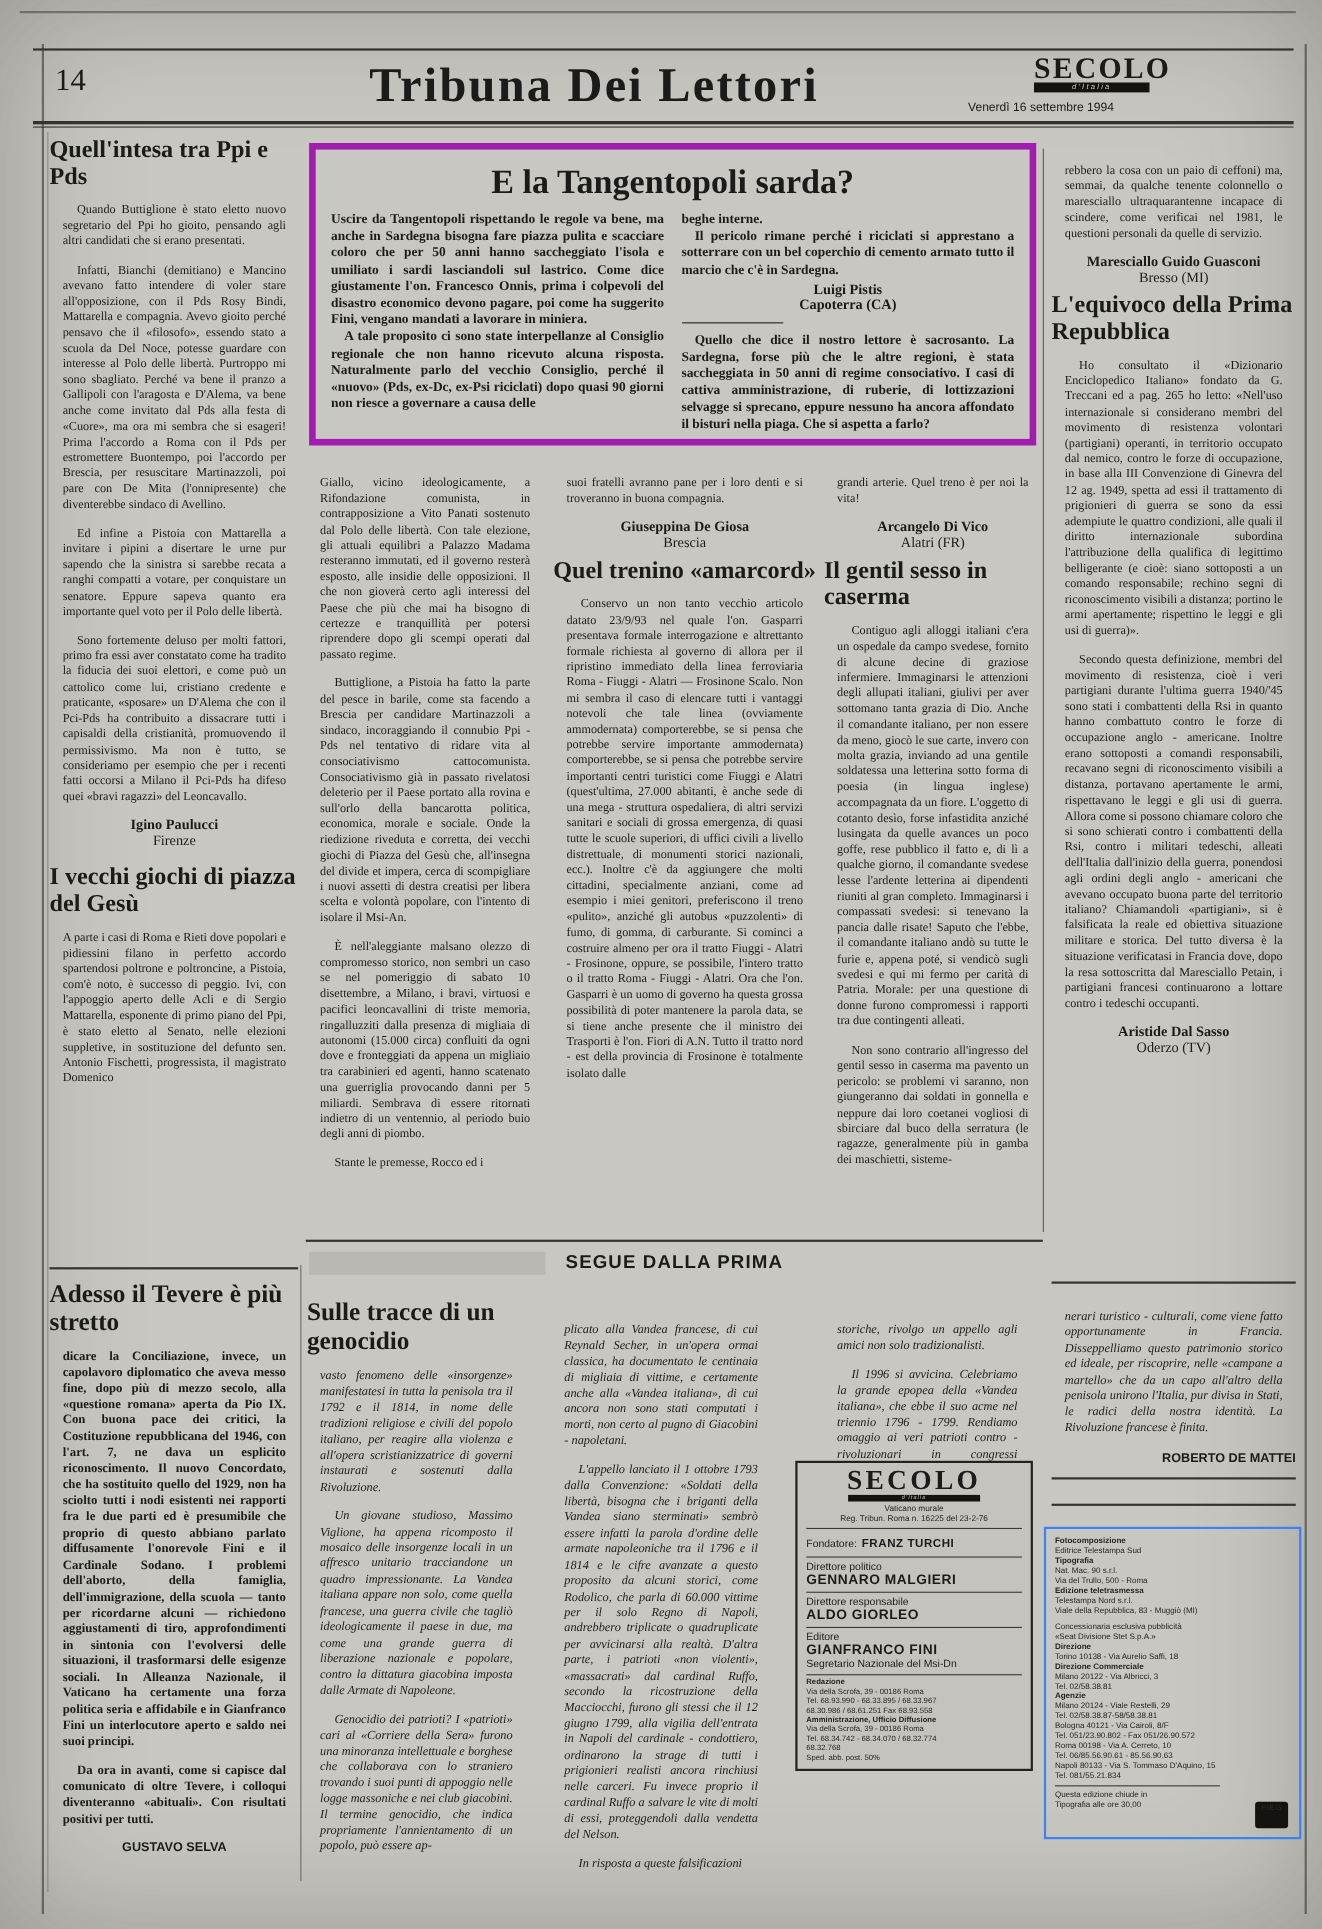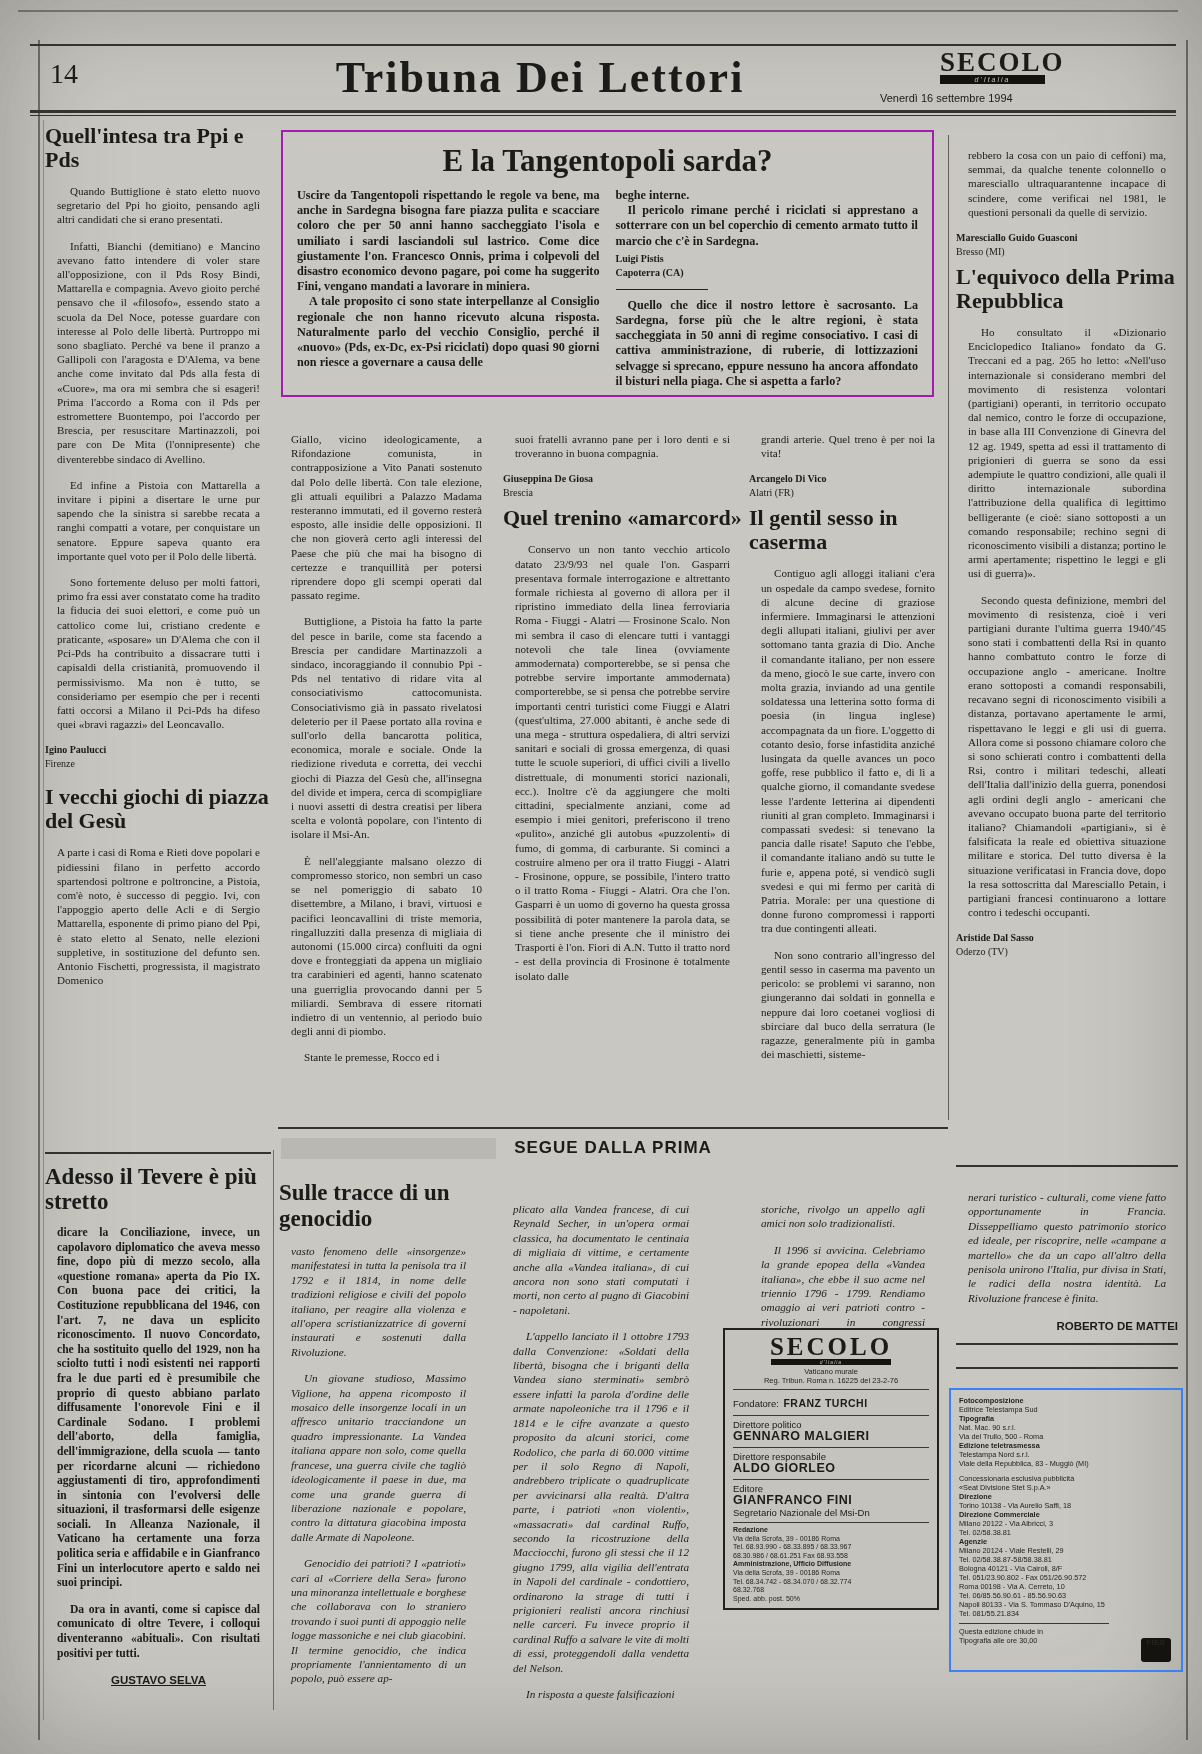--- a/index.html
+++ b/index.html
@@ -15,26 +15,26 @@
   .brand{font:bold 27px/24px "Liberation Serif",serif;letter-spacing:2px;}
   .brand-bar{background:#14130f;color:#c8c7c2;font:italic 7px/9px "Liberation Sans",sans-serif;
              text-align:center;letter-spacing:2px;margin-top:1px;}
   .date{font:11px/13px "Liberation Sans",sans-serif;}
   
   .col{font:11.1px/14.2px "Liberation Serif",serif;text-align:justify;}
   .col p{margin:12px;text-indent:13px;}
   .cont p:first-child{text-indent:0;}
   .h{font:bold 22px/24px "Liberation Serif",serif;text-align:left;margin:0 0 10px 0;}
   .h2sp{margin-top:14px;}
-  .sig{text-align:left;font-weight:bold;margin:3px 0 6px 0;font-size:10px;line-height:14px;}
+  .sig{text-align:center;font-weight:bold;margin:3px 0 6px 0;font-size:13px;line-height:14px;}
   .sig .place{font-weight:normal;display:block;}
   .boldbody p{font-weight:bold;font-size:11.6px;line-height:14.6px;}
   .ital p{font-style:italic;font-size:11.2px;line-height:14.4px;}
   
-  #boxLead{border:2px solid #a21caf;padding:10px 14px 6px 14px;background:transparent;}
+  #boxLead{border:6px solid #a21caf;padding:10px 14px 6px 14px;background:transparent;}
   .lead-title{font:600 31px/34px "Liberation Serif",serif;text-align:center;margin:2px 0 10px 0;}
   .lead-cols{display:flex;gap:16px;}
   .lead-cols>div{flex:1;}
   .lead-cols p{margin:0;font:bold 12.2px/15.2px "Liberation Serif",serif;text-align:justify;text-indent:12px;}
   .lead-cols .cont p:first-child{text-indent:0;}
   .shortrule{width:92px;border-top:1.5px solid #24221e;margin:9px 0 8px 0;}
   .reply{font:italic 11.6px/14.6px "Liberation Serif",serif;text-align:justify;margin:0;}
   
   .banner{font:800 17px/20px "Liberation Sans",sans-serif;letter-spacing:1px;}
   .banner-tone{background:#b9b8b3;}
@@ -185,21 +185,21 @@
       <span class="place">Oderzo (TV)</span>
     </div>
   </div>
 
   <div class="abs col boldbody" style="left:45px;top:1164px;width:227px;">
     <div class="h" style="font-size:23px;line-height:25px;">Adesso il Tevere è più stretto</div>
     <div class="cont">
         <p>dicare la Conciliazione, invece, un capolavoro diplomatico che aveva messo fine, dopo più di mezzo secolo, alla «questione romana» aperta da Pio IX. Con buona pace dei critici, la Costituzione repubblicana del 1946, con l'art. 7, ne dava un esplicito riconoscimento. Il nuovo Concordato, che ha sostituito quello del 1929, non ha sciolto tutti i nodi esistenti nei rapporti fra le due parti ed è presumibile che proprio di questo abbiano parlato diffusamente l'onorevole Fini e il Cardinale Sodano. I problemi dell'aborto, della famiglia, dell'immigrazione, della scuola — tanto per ricordarne alcuni — richiedono aggiustamenti di tiro, approfondimenti in sintonia con l'evolversi delle situazioni, il trasformarsi delle esigenze sociali. In Alleanza Nazionale, il Vaticano ha certamente una forza politica seria e affidabile e in Gianfranco Fini un interlocutore aperto e saldo nei suoi principi.</p>
         <p>Da ora in avanti, come si capisce dal comunicato di oltre Tevere, i colloqui diventeranno «abituali». Con risultati positivi per tutti.</p>
       </div>
-    <div class="sansig" style="text-align:center;margin-top:0;text-decoration:underline;">GUSTAVO SELVA</div>
+    <div class="sansig" style="text-align:center;margin-top:0;">GUSTAVO SELVA</div>
   </div>
 
   <div class="abs banner-tone" style="left:281px;top:1138px;width:215px;height:21px;"></div>
   <div class="abs banner" style="left:278px;top:1138px;width:670px;text-align:center;">SEGUE DALLA PRIMA</div>
 
   <div class="abs col ital" style="left:279px;top:1180px;width:199px;">
     <div class="h" style="font-size:23px;line-height:26px;font-style:normal;">Sulle tracce di un genocidio</div>
     <div class="cont">
         <p>vasto fenomeno delle «insorgenze» manifestatesi in tutta la penisola tra il 1792 e il 1814, in nome delle tradizioni religiose e civili del popolo italiano, per reagire alla violenza e all'opera scristianizzatrice di governi instaurati e sostenuti dalla Rivoluzione.</p>
         <p>Un giovane studioso, Massimo Viglione, ha appena ricomposto il mosaico delle insorgenze locali in un affresco unitario tracciandone un quadro impressionante. La Vandea italiana appare non solo, come quella francese, una guerra civile che tagliò ideologicamente il paese in due, ma come una grande guerra di liberazione nazionale e popolare, contro la dittatura giacobina imposta dalle Armate di Napoleone.</p>

